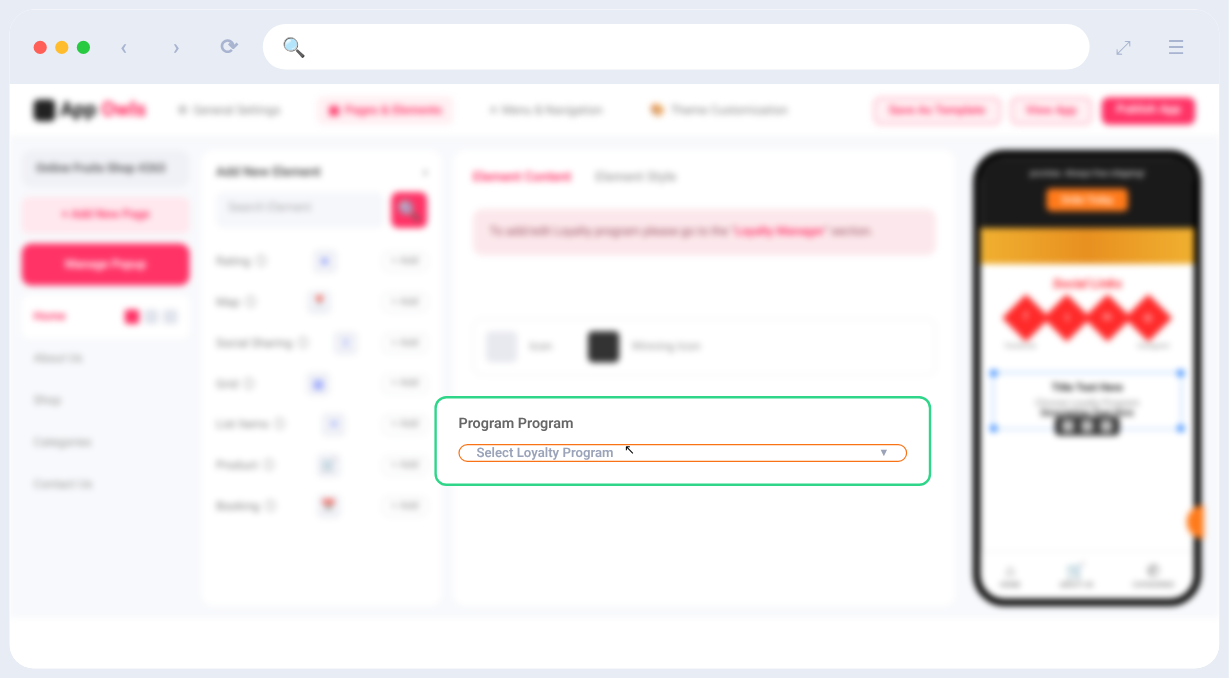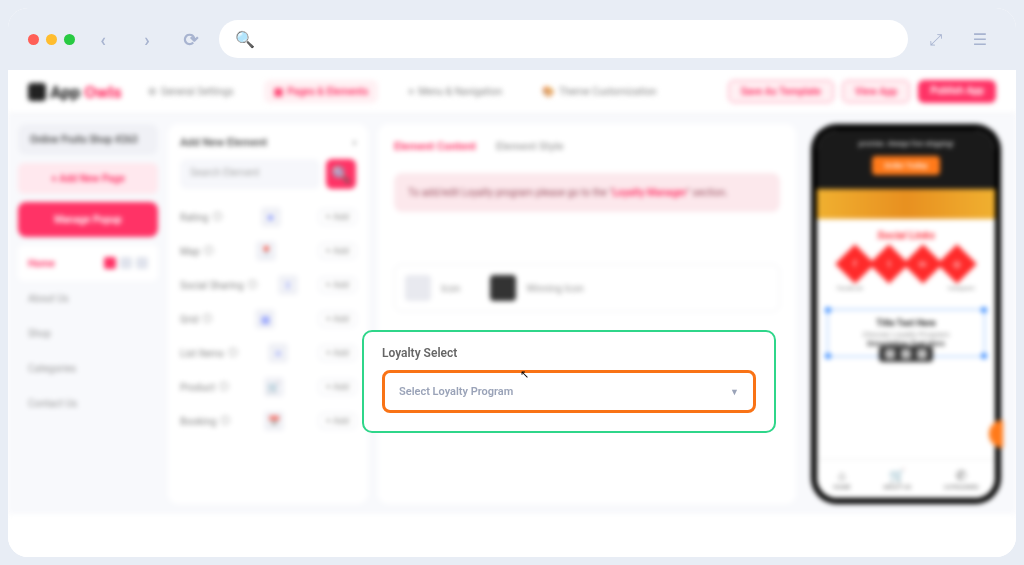--- a/index.html
+++ b/index.html
@@ -74,21 +74,21 @@
   .ph-t1 { font-size: 9px; font-weight: 700; color: #222; }
   .ph-t2 { font-size: 8px; color: #888; margin-top: 2px; }
   .ph-t3 { font-size: 8px; color: #222; font-weight: 600; }
   .ph-nav { margin-top: auto; display: flex; justify-content: space-around; padding: 8px 0; border-top: 1px solid #eee; background: #fff; border-radius: 0 0 20px 20px; }
   .ph-nav .ni { text-align: center; font-size: 6px; color: #555; }
   .ph-nav .ni .glyph { font-size: 13px; display: block; }
   .ph-fab { position: absolute; right: -2px; bottom: 56px; width: 14px; height: 28px; background: #ff7a1a; border-radius: 14px 0 0 14px; }
   
   .loyalty-panel { position: absolute; top: 260px; left: 354px; width: 414px; background: #fff; border: 2px solid #2fd68a; border-radius: 10px; padding: 14px 18px 18px; z-index: 100; }
   .lp-title { font-size: 12px; font-weight: 600; color: #666; margin-bottom: 10px; }
-  .lp-select { border: 3px solid #f97316; border-radius: 8px; padding: 12px 14px; font-size: 11px; color: #9aa3b8; font-weight: 600; display: flex; justify-content: space-between; align-items: center; }
+  .lp-select { border: 1px solid #f97316; border-radius: 8px; padding: 0 14px; font-size: 11px; color: #9aa3b8; font-weight: 600; display: flex; justify-content: space-between; align-items: center; }
   .lp-caret { color: #9aa3b8; font-size: 9px; }
   .cursor { position: absolute; top: 298px; left: 512px; z-index: 101; font-size: 11px; color: #000; }
 </style>
 </head>
 <body>
 
 <div class="browser-frame">
   <div class="browser-bar">
     <div class="traffic-lights">
       <div class="tl tl-red"></div>
@@ -274,21 +274,21 @@
                 <div class="ni"><span class="glyph">✆</span><span>CATEGORIES</span></div>
               </div>
               <div class="ph-fab"></div>
             </div>
           </div>
         </div>
       </div>
     </div>
 
     <div class="loyalty-panel">
-      <div class="lp-title">Loyalty Select</div>
+      <div class="lp-title">Program Program</div>
       <div class="lp-select">
         <span>Select Loyalty Program</span>
         <span class="lp-caret">▼</span>
       </div>
     </div>
     <div class="cursor">↖</div>
   </div>
 </div>
 
 </body></html>

